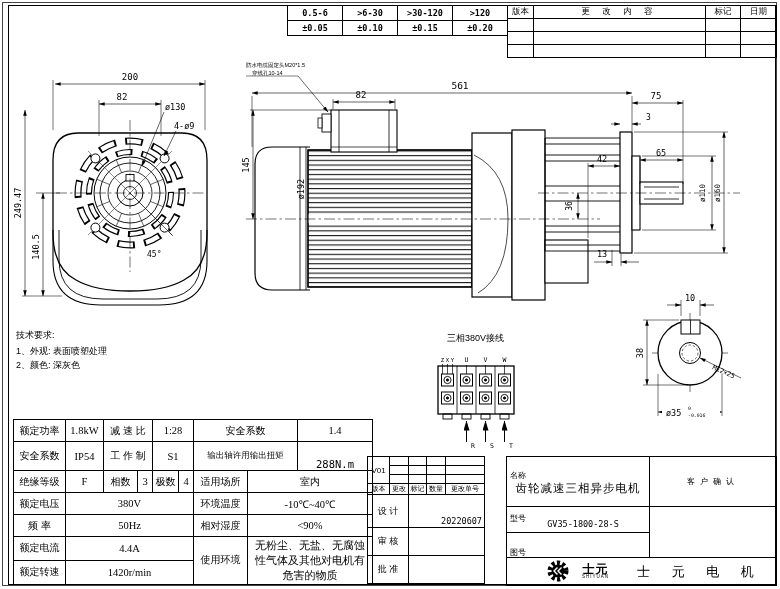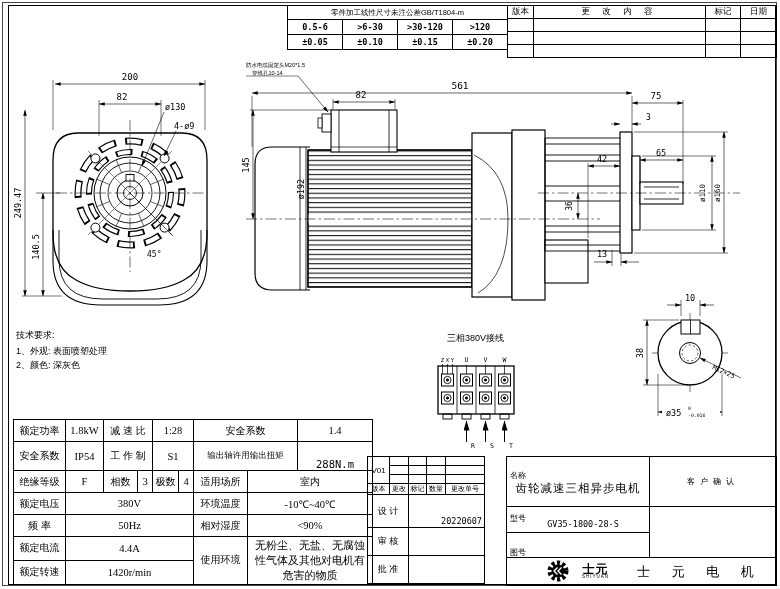--- a/index.html
+++ b/index.html
@@ -326,23 +326,20 @@
   </svg>
 
   <table class="abs tol-table">
     <colgroup>
         <col style="width:55px">
         <col style="width:55px">
         <col style="width:55px">
         <col style="width:55px">
       </colgroup>
     <tbody>
-        <tr>
-          <td colspan="4" class="tol-title">零件加工线性尺寸未注公差GB/T1804-m</td>
-        </tr>
     <tr>
       <td class="tol-cell">0.5-6</td>
       <td class="tol-cell">&gt;6-30</td>
       <td class="tol-cell">&gt;30-120</td>
       <td class="tol-cell">&gt;120</td>
     </tr>
     <tr>
       <td class="tol-cell">±0.05</td>
       <td class="tol-cell">±0.10</td>
       <td class="tol-cell">±0.15</td>

